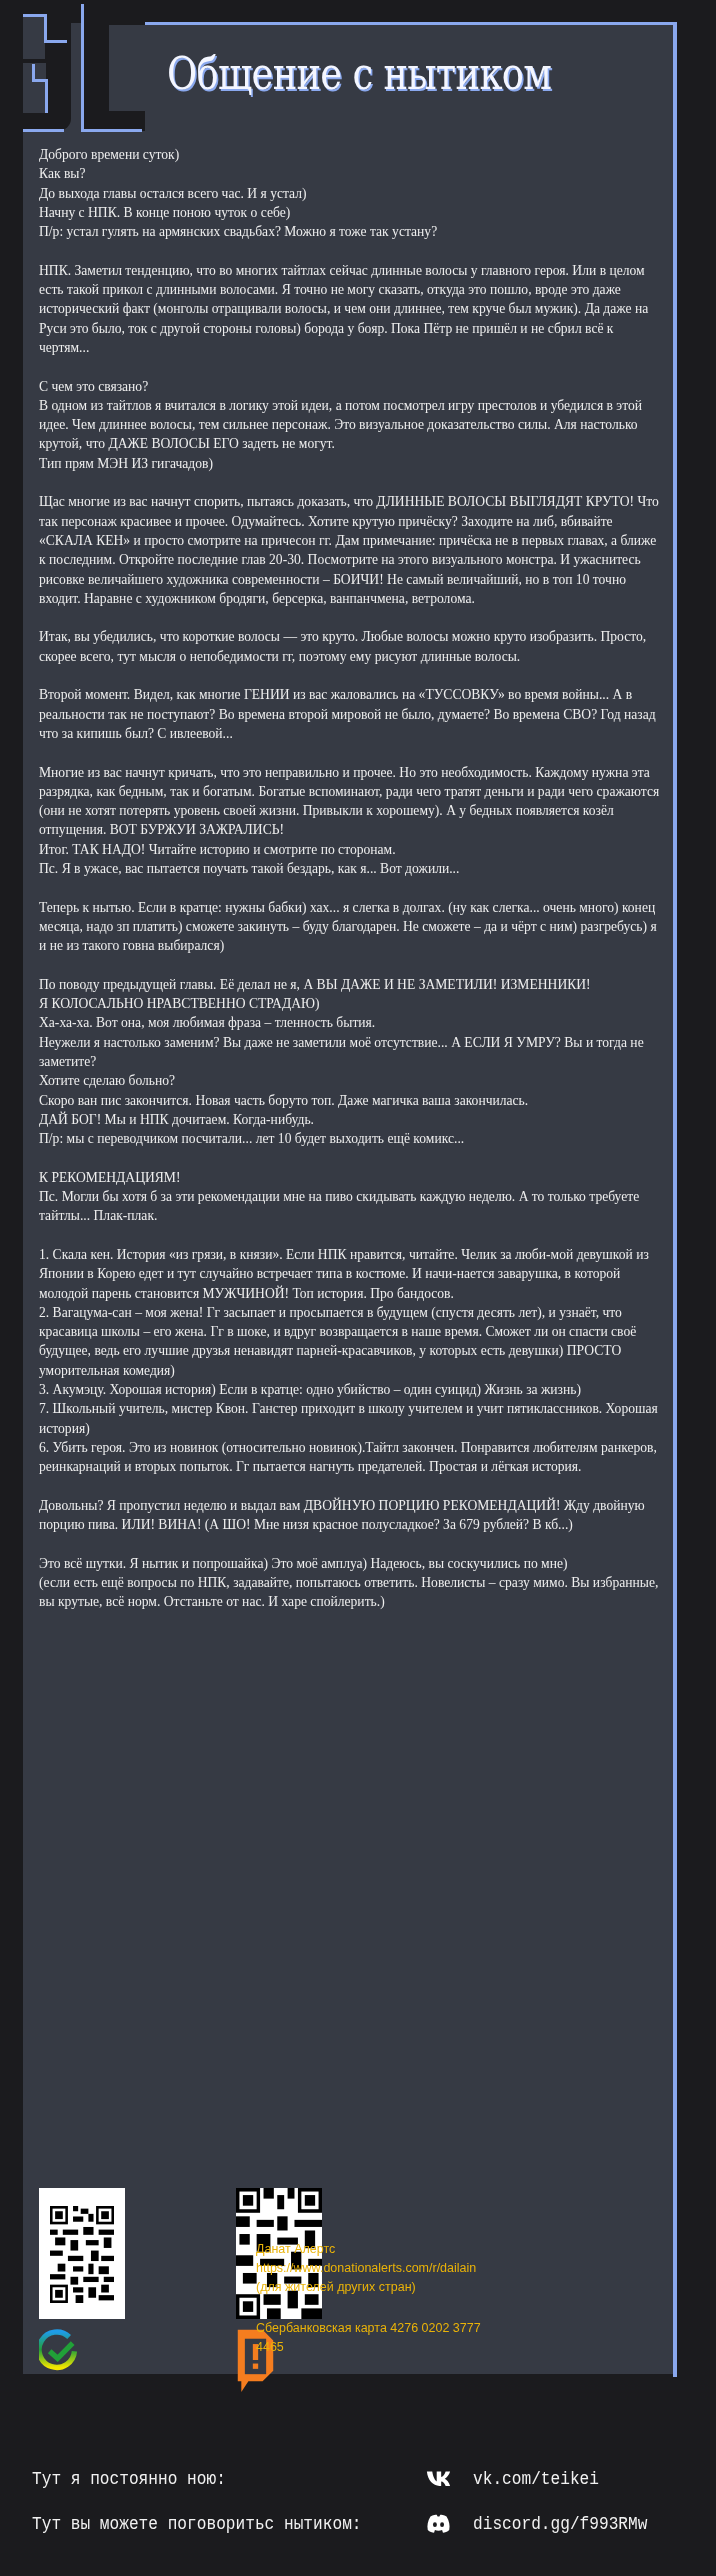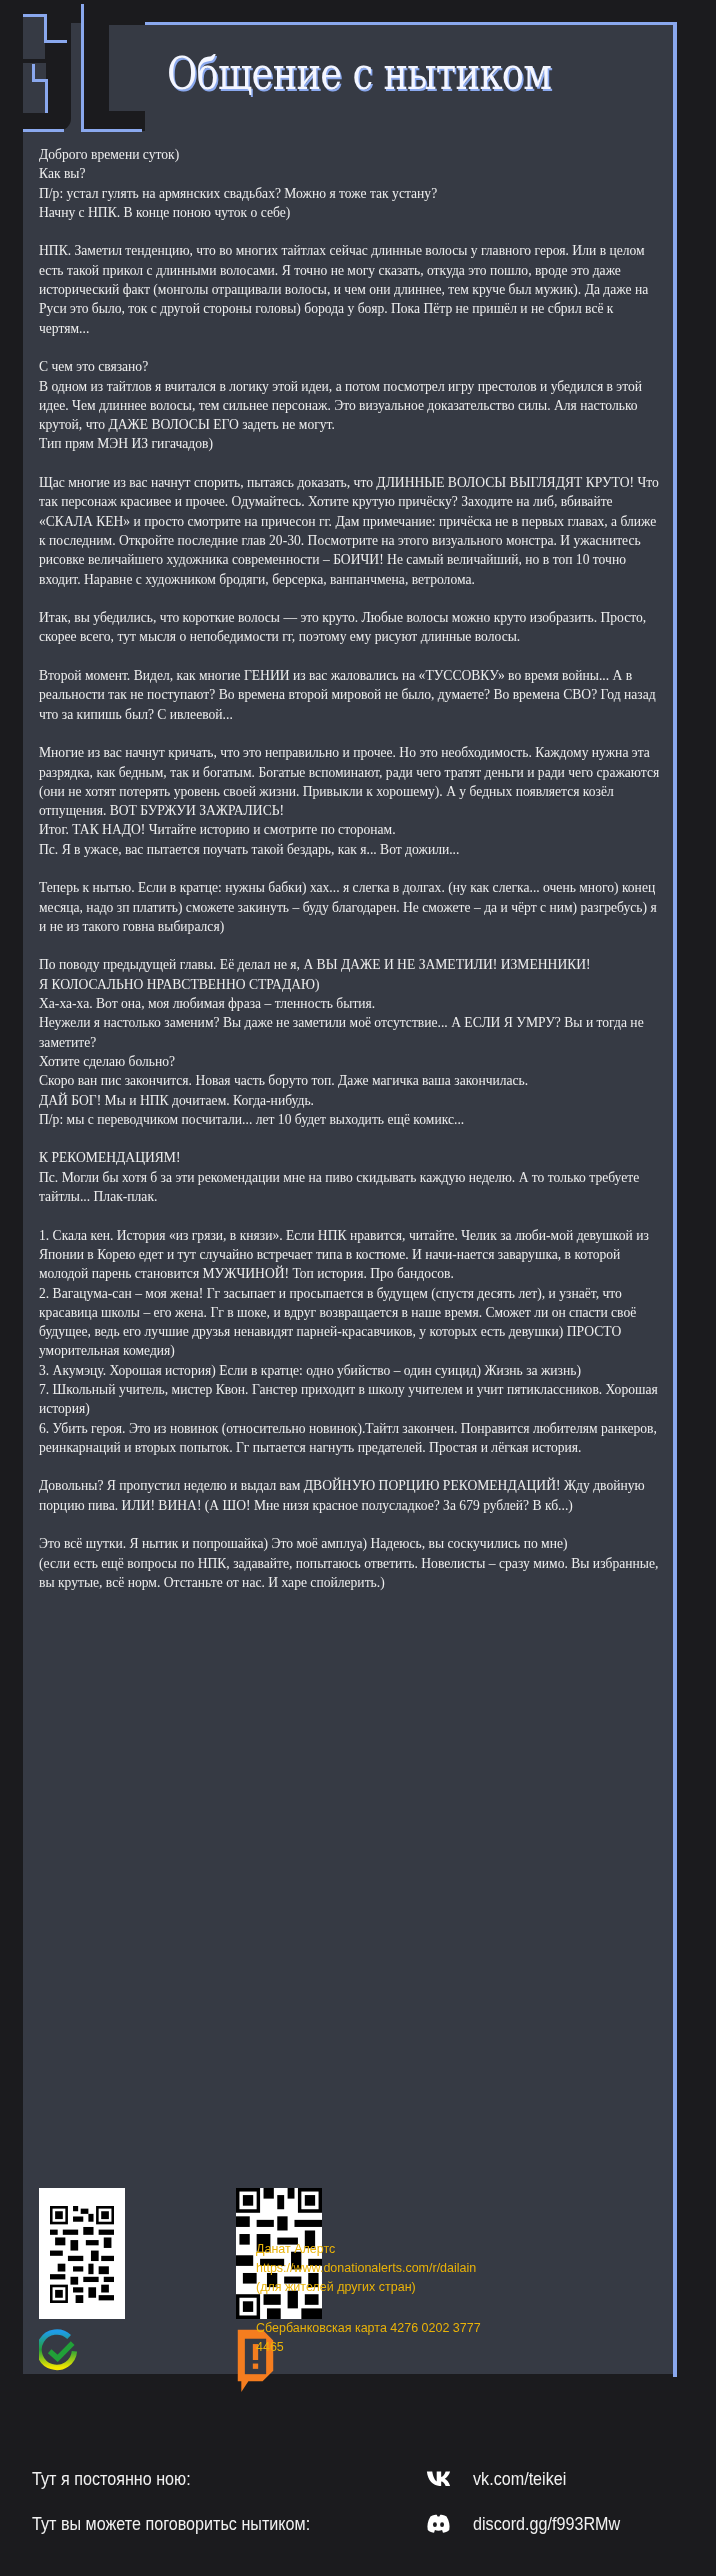--- a/index.html
+++ b/index.html
@@ -61,21 +61,21 @@
   .sber-icon { position:absolute; left: 0; top: 140px; width: 39px; height: 57px; }
   .da-icon { position:absolute; left: 197px; top: 140px; width: 39px; height: 64px; }
   .donate-text {
     position: absolute; left: 217px; top: 52px; width: 233px;
     font-family: "Liberation Sans Narrow", "Liberation Sans", sans-serif;
     font-size: 12.5px; line-height: 19px; color: #eab308;
   }
   .donate-text .gap { height: 21.5px; }
   .footer {
     position: absolute; left: 32px; top: 2468px; width: 663px;
-    font-family: Liberation Sans, sans-serif;
+    font-family: Liberation Mono, monospace;
     font-size: 19px; color: #f2f2f2;
   }
   .footer-row { position: relative; height: 45px; }
   .footer-label { position: absolute; left: 0; top: 0; transform: scaleX(0.85); transform-origin:left; white-space:nowrap; }
   .footer-link { position: absolute; left: 394px; top: 0; display:flex; align-items:center; gap:22px; white-space:nowrap; }
   .footer-link .txt { transform: scaleX(0.85); transform-origin:left; display:inline-block; }
   .ico { width: 25px; height: 21.5px; display:inline-block; }
 </style>
 </head>
 <body>
@@ -100,22 +100,23 @@
   <div class="blue" style="left:81px;top:3.6px;width:2.7px;height:127px"></div>
   <div class="blue" style="left:81px;top:129px;width:61px;height:2.7px"></div>
 </div>
 
 <div class="title">Общение с нытиком</div>
 
 <div class="body-text" id="body-text">
     <p>
       <span class="line">Доброго времени суток)</span>
       <span class="line">Как вы?</span>
+      <span class="line">До выхода главы остался всего час. И я устал)</span>
+      <span class="line">Начну с НПК. В конце поною чуток о себе)</span>
       <span class="line">П/р: устал гулять на армянских свадьбах? Можно я тоже так устану?</span>
-      <span class="line">Начну с НПК. В конце поною чуток о себе)</span>
     </p>
     <p>
       <span class="line">НПК. Заметил тенденцию, что во многих тайтлах сейчас длинные волосы у главного героя. Или в целом есть такой прикол с длинными волосами. Я точно не могу сказать, откуда это пошло, вроде это даже исторический факт (монголы отращивали волосы, и чем они длиннее, тем круче был мужик). Да даже на Руси это было, ток с другой стороны головы) борода у бояр. Пока Пётр не пришёл и не сбрил всё к чертям...</span>
     </p>
     <p>
       <span class="line">С чем это связано?</span>
       <span class="line">В одном из тайтлов я вчитался в логику этой идеи, а потом посмотрел игру престолов и убедился в этой идее. Чем длиннее волосы, тем сильнее персонаж. Это визуальное доказательство силы. Аля настолько крутой, что ДАЖЕ ВОЛОСЫ ЕГО задеть не могут.</span>
       <span class="line">Тип прям МЭН ИЗ гигачадов)</span>
     </p>
     <p>

